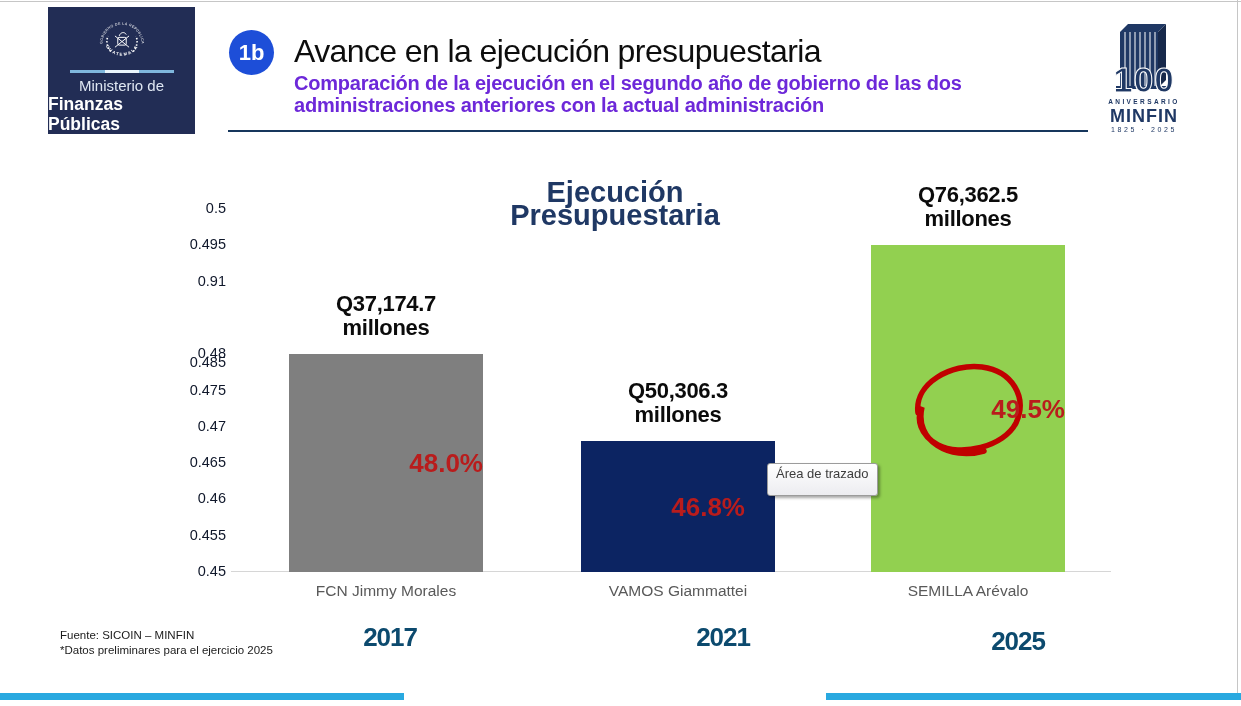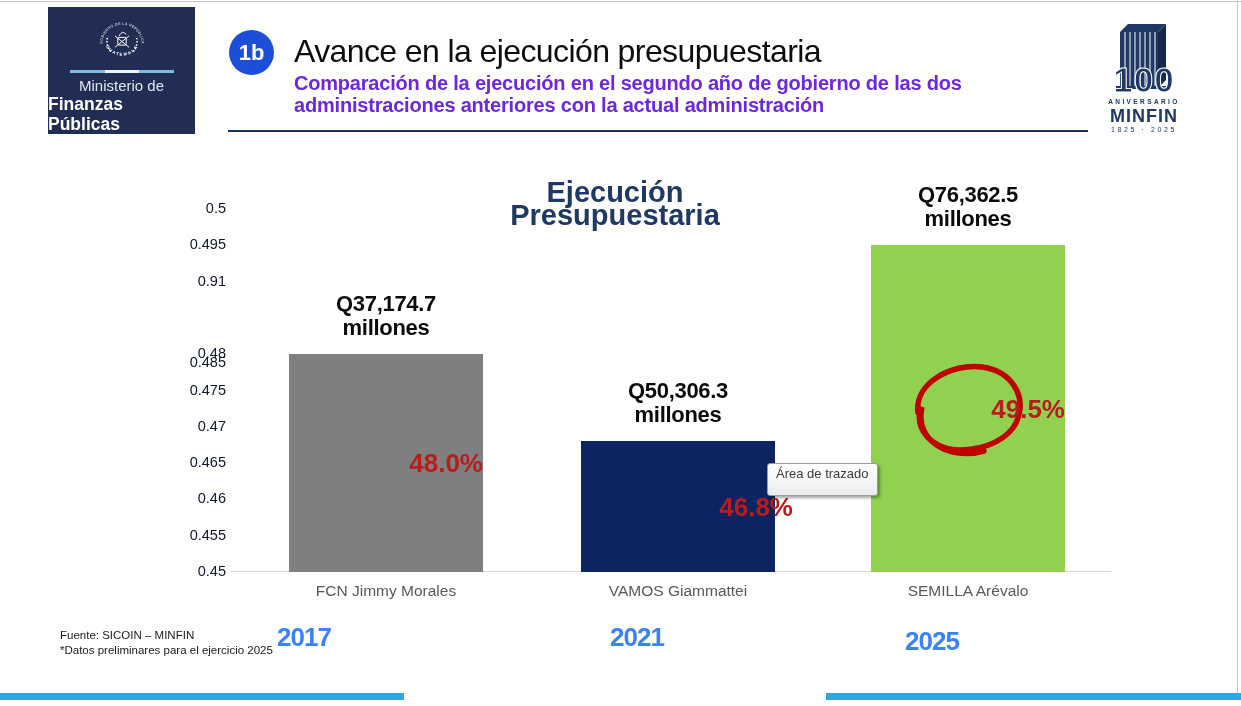--- a/index.html
+++ b/index.html
@@ -48,22 +48,22 @@
 
   
   .ytick{position:absolute;left:158px;width:68px;text-align:right;font-size:14.5px;color:#0f172a;}
   .axis-line{left:231px;top:571px;width:880px;height:1px;background:#d6d6d6;}
   .bar{position:absolute;z-index:1;}
   .amount{position:absolute;width:240px;text-align:center;font-weight:bold;font-size:22px;
           line-height:24px;color:#0b0b0b;white-space:pre-line;letter-spacing:-0.3px;z-index:1;}
   .pct{position:absolute;text-align:right;color:#b91c1c;font-weight:bold;font-size:26px;
        height:34px;line-height:34px;z-index:3;}
   .cat{position:absolute;top:582px;width:240px;text-align:center;font-size:15.5px;color:#595959;}
-  .year{position:absolute;width:140px;text-align:left;font-weight:bold;font-size:26px;
-        letter-spacing:-1px;color:#3b82f6;}
+  .year{position:absolute;width:140px;text-align:right;font-weight:bold;font-size:26px;
+        letter-spacing:-1px;color:#0c4a6e;}
   .circle-annot{position:absolute;z-index:2;}
 
   
   .tooltip{left:767px;top:416px;padding:2px 8px 14px 8px;font-size:13px;color:#3c3c3c;
            background:linear-gradient(180deg,#ffffff,#ececf0);border:1px solid #9b9b9b;
            border-radius:3px;box-shadow:2px 2px 3px rgba(0,0,0,0.35);z-index:6;white-space:nowrap;margin-top:47px;}
 
   
   .source{left:60px;top:628px;font-size:11.5px;line-height:15px;color:#1a1a1a;}
   .footer-bar-left{left:0;top:693px;width:404px;height:7px;background:#29a9e0;}
@@ -150,21 +150,21 @@
       <div class="ytick" style="top: 563px;">0.45</div>
       <div class="bar" style="left: 289px; top: 354.2px; width: 194px; height: 217.8px; background: rgb(127, 127, 127);"></div>
       <div class="amount" style="left: 266px; top: 292.2px;">Q37,174.7
 millones</div>
       <div class="pct" style="left: 289px; top: 446.1px; width: 194px;">48.0%</div>
       <div class="cat" style="left: 266px;">FCN Jimmy Morales</div>
       <div class="year" style="left: 277px; top: 622px;">2017</div>
       <div class="bar" style="left: 581px; top: 441.32px; width: 194px; height: 130.68px; background: rgb(12, 36, 98);"></div>
       <div class="amount" style="left: 558px; top: 379.32px;">Q50,306.3
 millones</div>
-      <div class="pct" style="left: 581px; top: 489.66px; width: 164px; padding-left: 48px;">46.8%</div>
+      <div class="pct" style="left: 581px; top: 489.66px; width: 164px;">46.8%</div>
       <div class="cat" style="left: 558px;">VAMOS Giammattei</div>
       <div class="year" style="left: 610px; top: 622px;">2021</div>
       <div class="bar" style="left: 871px; top: 245.3px; width: 194px; height: 326.7px; background: rgb(146, 208, 80);"></div>
       <div class="amount" style="left: 848px; top: 183.3px;">Q76,362.5
 millones</div>
       <div class="pct" style="left: 871px; top: 391.65px; width: 194px;">49.5%</div>
       <div class="cat" style="left: 848px;">SEMILLA Arévalo</div>
       <div class="year" style="left: 905px; top: 626px;">2025</div>
       <div class="circle-annot" style="left: 906px; top: 356.65px;"><svg width="124" height="104" viewBox="0 0 124 104" fill="none">
           <path d="M 12 56 C 8 26 46 6 76 10 C 106 14 122 40 110 66 C 98 90 54 100 32 88 C 14 78 10 62 16 50 C 8 84 44 104 78 94" stroke="#c00000" stroke-width="5.5" stroke-linecap="round" fill="none"></path>

